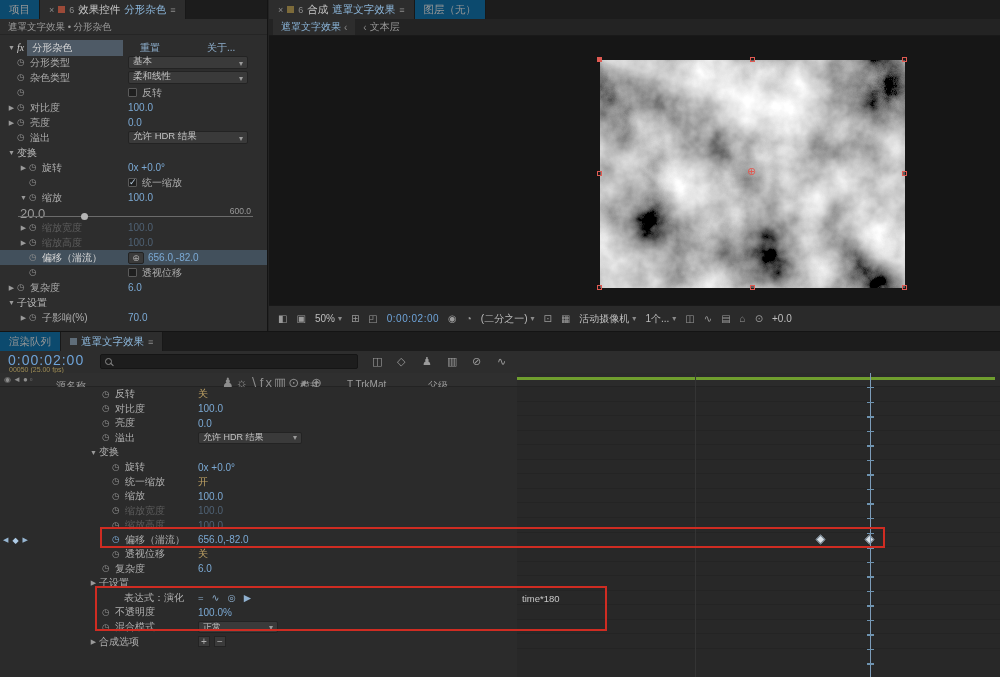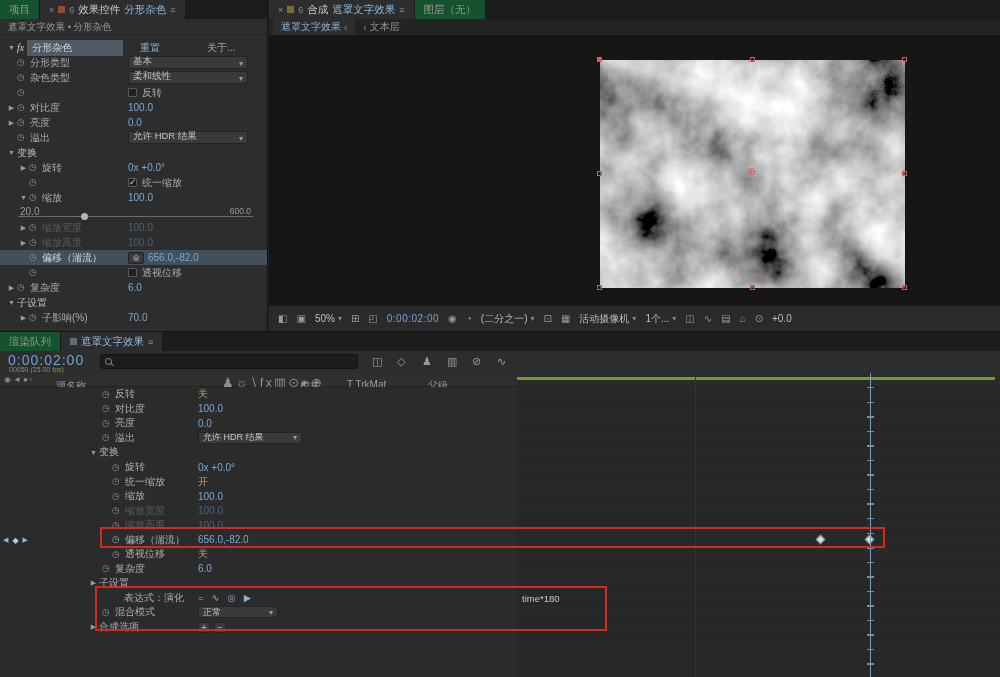--- a/index.html
+++ b/index.html
@@ -6,21 +6,21 @@
   html,body{width:1000px;height:677px;background:#232323;overflow:hidden}
   body{font-family:"Liberation Sans","DejaVu Sans",sans-serif;font-size:10px;color:#ababab;position:relative}
   #app{position:absolute;inset:0}
   .panel{position:absolute;background:#2d2d2d}
   #effect-panel{left:0;top:0;width:268px;height:331px;border-right:1px solid #141414}
   #viewer-panel{left:269px;top:0;width:731px;height:331px}
   #timeline-panel{left:0;top:331px;width:1000px;height:346px;border-top:1px solid #141414}
 
   
   .tabbar{height:19px;background:#1c1c1c;display:flex;align-items:stretch;overflow:hidden}
-  .tab{display:flex;align-items:center;gap:4px;padding:0 9px;font-size:10.5px;color:#969696;background:#14532d;border-right:1px solid #181818;white-space:nowrap}
+  .tab{display:flex;align-items:center;gap:4px;padding:0 9px;font-size:10.5px;color:#969696;background:#0c4a6e;border-right:1px solid #181818;white-space:nowrap}
   .tab.active{background:#2d2d2d;color:#c6c6c6}
   .tabname{color:#8ab4d8}
   .icn{color:#8b8b8b;font-size:9px}
   .swatch{width:7px;height:7px;display:inline-block;flex:none}
   .sw-red{background:#9c4a38}
   .sw-olive{background:#7d6b3a}
   .sw-gray{background:#5f6d79}
 
   
   .crumb{height:16px;line-height:16px;padding-left:8px;font-size:9.5px;color:#9a9a9a;background:#2d2d2d;border-bottom:1px solid #252525}
@@ -42,21 +42,21 @@
   .dd{position:absolute;left:128px;height:13px;background:#3a3a3a;border:1px solid #232323;border-radius:2px;display:flex;align-items:flex-end;padding:0 4px;width:120px;color:#c2c2c2}
   .dd .ddtext{flex:1;font-size:9.5px;white-space:nowrap;overflow:hidden}
   .dd::after{content:"▾";font-size:8px;color:#9a9a9a}
   .cbwrap{position:absolute;left:128px;display:flex;align-items:center;gap:5px}
   .cb{width:9px;height:9px;background:#1f1f1f;border:1px solid #5a5a5a;border-radius:1px;position:relative;flex:none}
   .cb.checked::after{content:"✓";position:absolute;left:0;top:-2px;font-size:9px;color:#b9cfe2}
   .effname{display:inline-block;min-width:96px;background:#4e5a66;color:#d8d8d8;padding:1px 5px;font-size:10px}
   .fxicn{font-style:italic;font-family:"Liberation Serif",serif;color:#cfcfcf;margin-right:3px;font-size:10px}
   .link{position:absolute;color:#8fb0cf;font-size:10px}
   .sliderrow{position:relative;height:15px}
-  .smin{position:absolute;left:20px;top:1px;font-size:10px;color:#9a9a9a}
+  .smin{position:absolute;left:20px;top:1px;font-size:13px;color:#9a9a9a}
   .smax{position:absolute;right:16px;top:1px;font-size:8.5px;color:#9a9a9a}
   .strack{position:absolute;left:18px;right:14px;bottom:3px;height:1px;background:#6b6b6b}
   .knob{position:absolute;left:27%;top:-3px;width:7px;height:7px;background:#b5b5b5;border-radius:50%}
   .pointwrap{position:absolute;left:128px;display:flex;gap:4px;align-items:center}
   .pointbtn{background:#3a3a3a;border:1px solid #232323;border-radius:2px;width:16px;height:12px;display:flex;align-items:center;justify-content:center;font-size:9px;color:#a8a8a8}
   .valtext{color:#7ba9d4;font-size:10px}
 
   
   .viewtabs{height:17px;background:#232323;display:flex;align-items:stretch;padding-left:4px;border-bottom:1px solid #191919}
   .vtab{display:flex;align-items:center;gap:3px;padding:0 8px;font-size:10px;color:#9a9a9a}
@@ -487,20 +487,25 @@
         <span class="tlbl">表达式：演化</span>
         <div class="exicons">
           <span class="exicn">=</span>
           <span class="exicn">∿</span>
           <span class="exicn">◎</span>
           <span class="exicn">▶</span>
         </div>
       </div>
       <div class="tlrow pp">
         <span class="tsw"></span>
+        <span class="tlbl">不透明度</span>
+        <span class="tval">100.0%</span>
+      </div>
+      <div class="tlrow pp">
+        <span class="tsw"></span>
         <span class="tlbl">混合模式</span>
         <div class="tdd" style="width:80px">
             <span class="ddtext">正常</span>
           </div>
       </div>
       <div class="tlrow pg">
         <span class="ttw closed"></span>
         <span class="tlbl">合成选项</span>
         <div class="pm">
           <span class="pmbtn">+</span>

